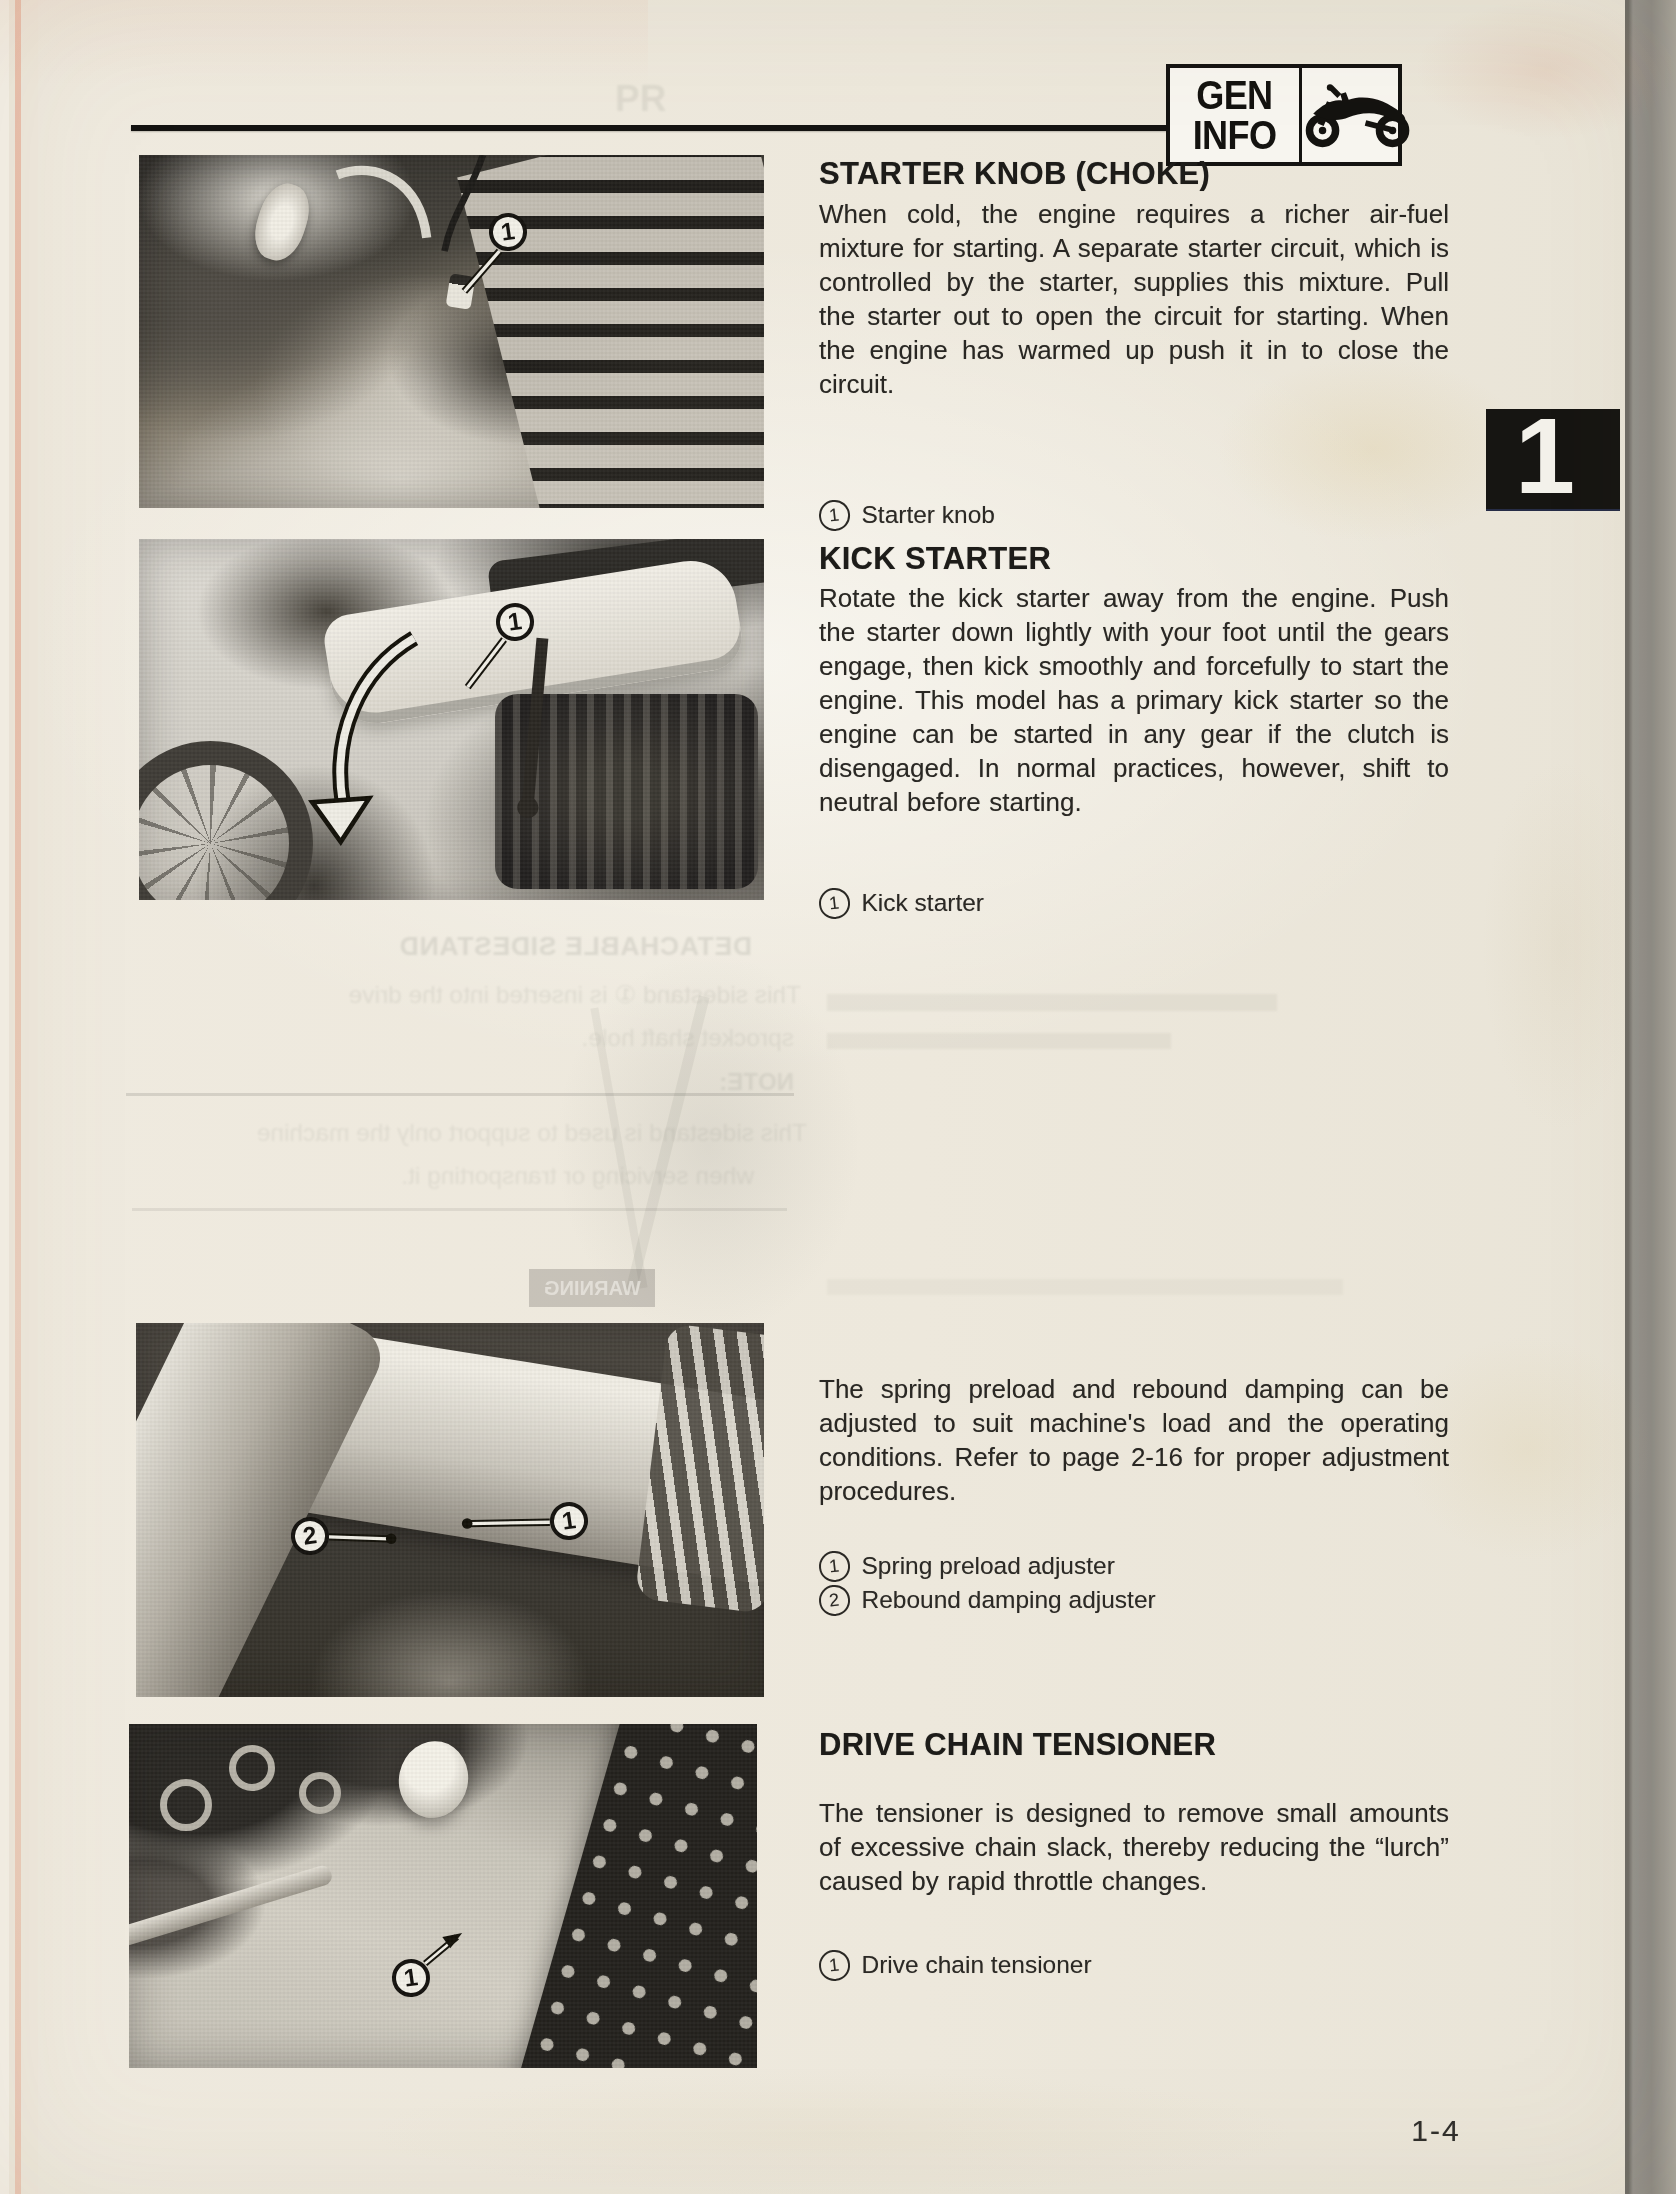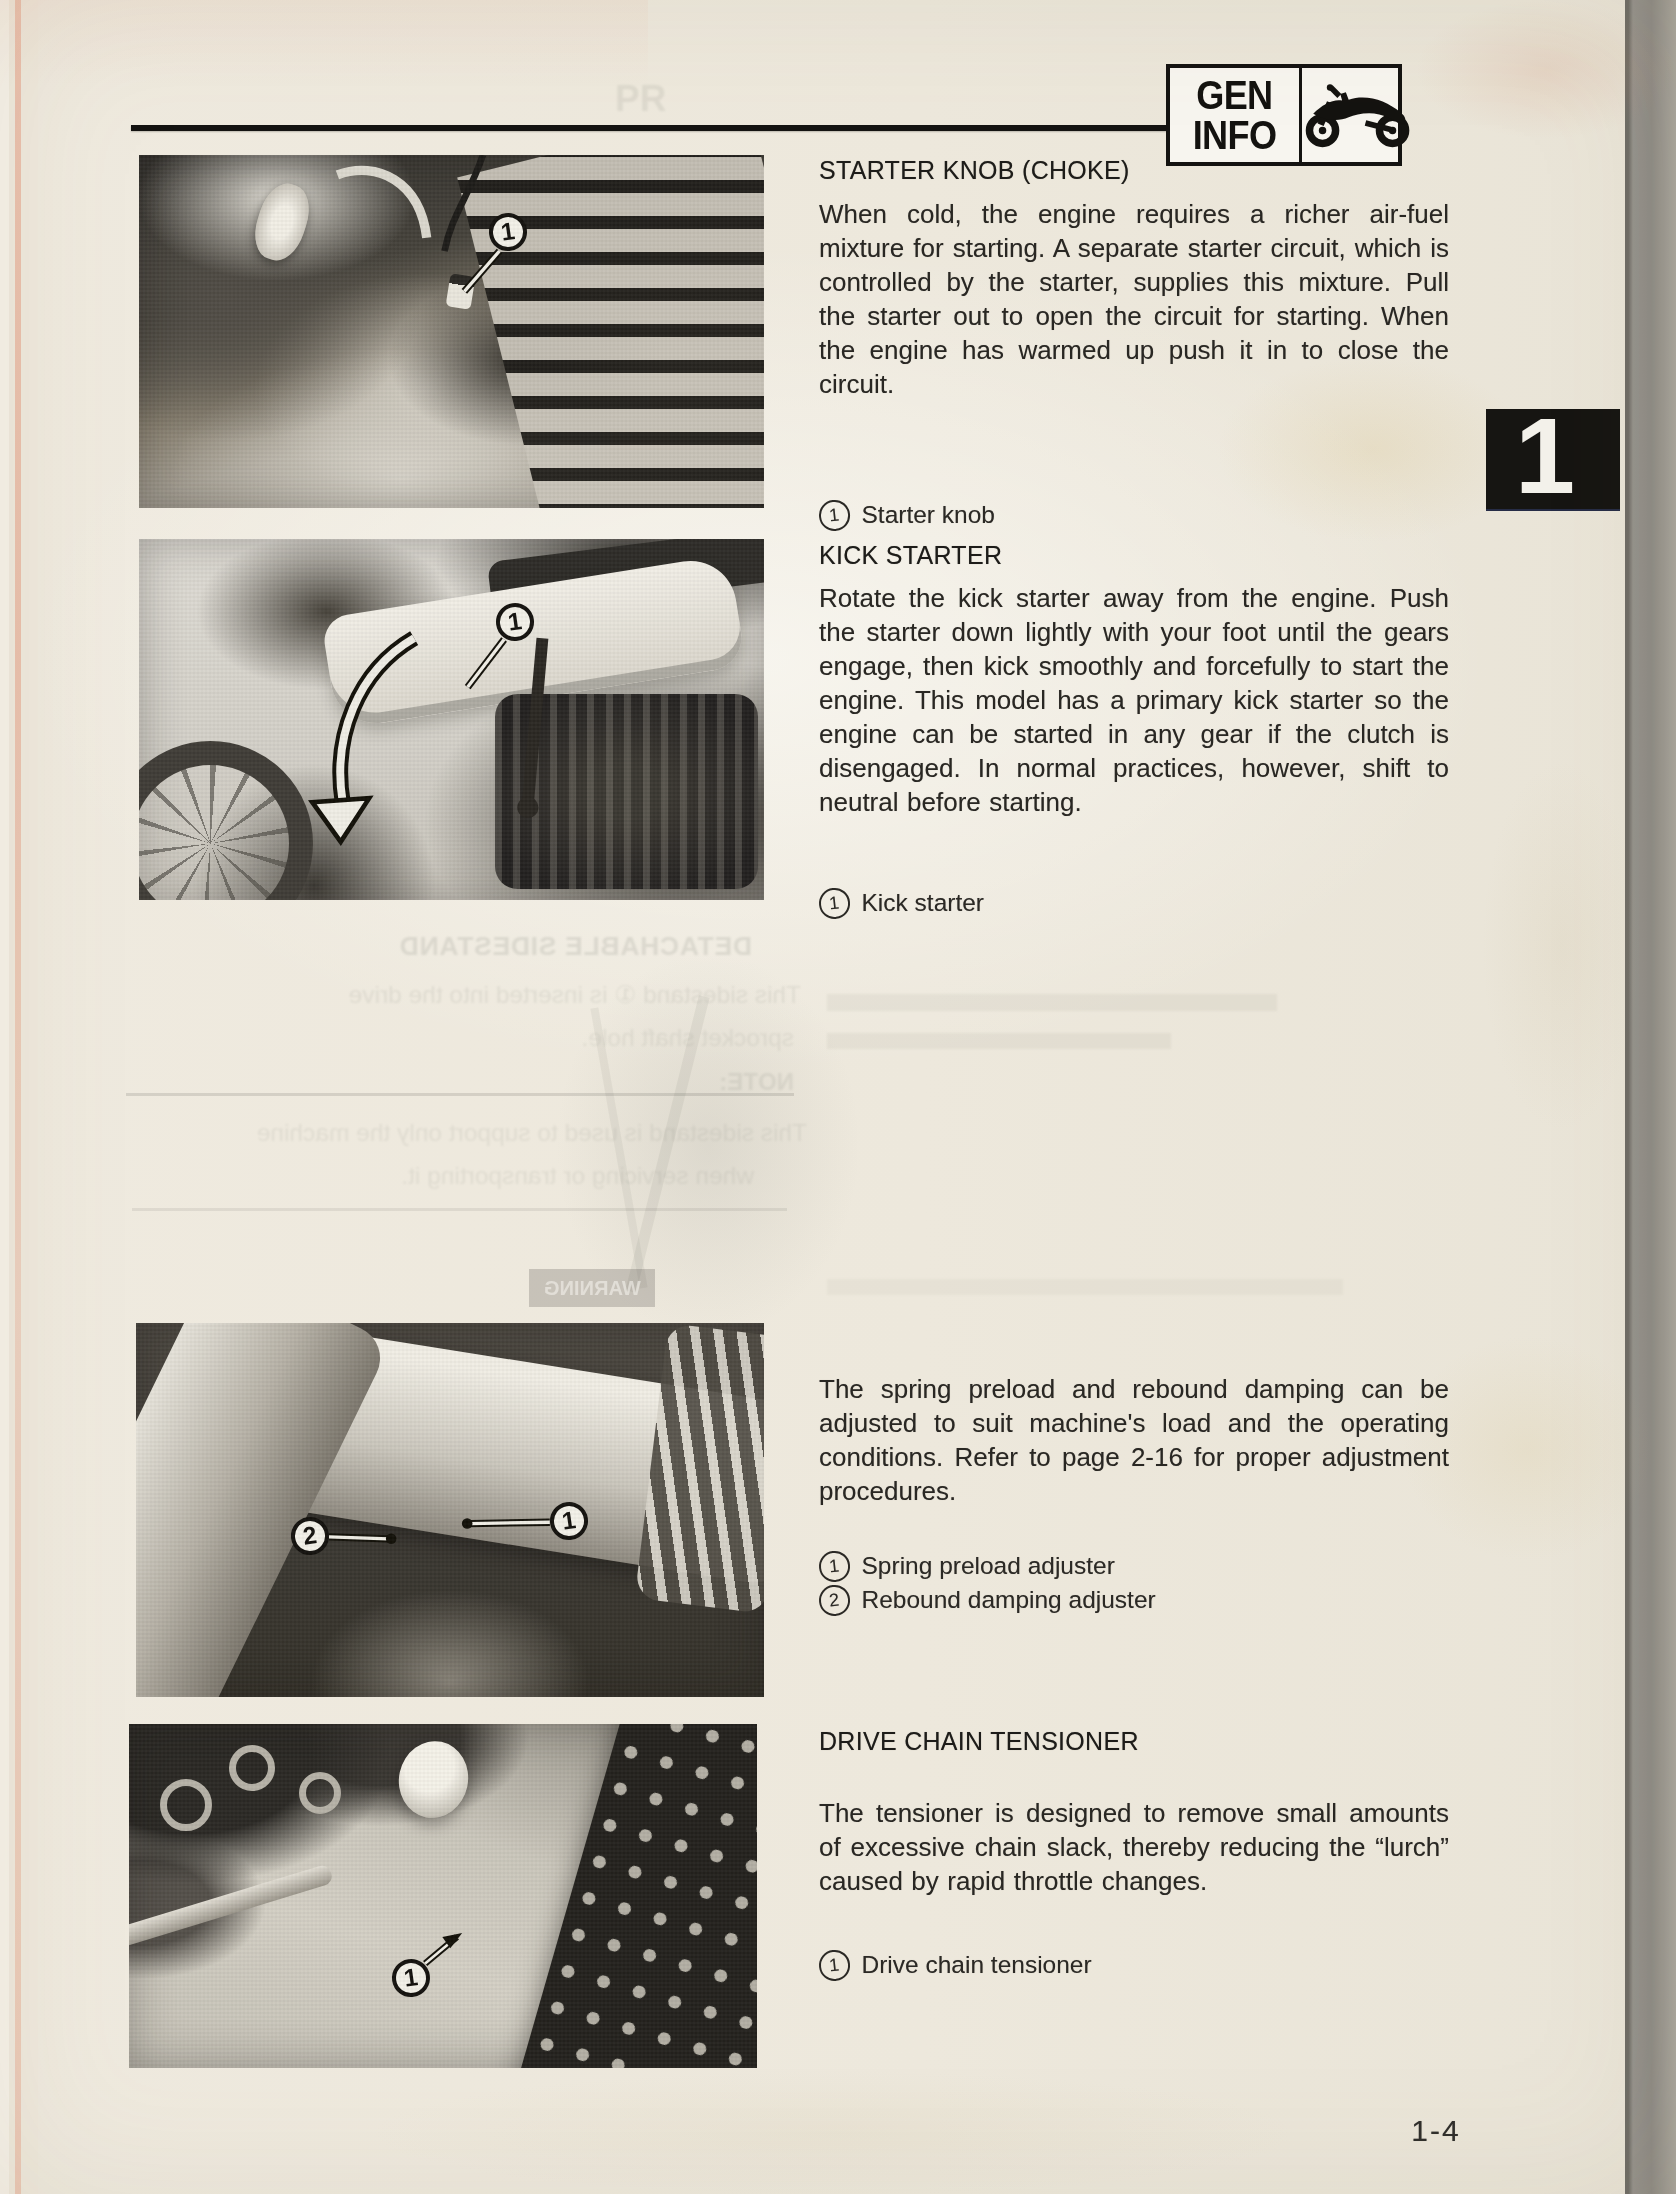--- a/index.html
+++ b/index.html
@@ -39,21 +39,21 @@
   .badge-cell{flex:1;display:flex;align-items:center;justify-content:center;box-sizing:border-box;}
   .badge-cell.txt{border-right:3.3px solid #141311;flex:0 0 132px;flex-direction:column;}
   .badge-line{font-weight:bold;font-size:41px;line-height:40px;letter-spacing:-0.7px;color:#141310;
         transform:scaleX(.88);}
   .chapter-tab{left:1486px;top:409px;width:134px;height:102px;background:#161512;
         border-bottom:2.6px solid rgba(70,90,170,.35);box-sizing:border-box;}
   .chapter-tab span{display:block;padding-left:29px;font-weight:bold;font-size:108px;line-height:94px;color:#f3f1ea;}
 
   
   .col{left:819px;width:630px;}
-  .sec-h{font-weight:normal;font-size:25px;letter-spacing:0.3px;color:#1d1c19;white-space:nowrap;
+  .sec-h{font-weight:bold;font-size:31px;letter-spacing:0.3px;color:#1d1c19;white-space:nowrap;
         text-shadow:0 0 0.7px rgba(29,28,25,.45);}
   .sec-p{font-size:26px;line-height:34px;text-align:justify;color:#29272: ;color:#292723;
         text-shadow:0 0 0.7px rgba(41,39,35,.30);word-spacing:1.3px;}
   .cap{display:flex;align-items:center;gap:12px;font-size:24.5px;color:#2b2925;white-space:nowrap;
         text-shadow:0 0 0.7px rgba(43,41,37,.30);}
   .cnum{flex:0 0 auto;width:26.5px;height:26.5px;border:2px solid #2b2925;border-radius:50%;
         display:flex;align-items:center;justify-content:center;font-size:18px;line-height:1;
         color:#2b2925;background:transparent;transform:rotate(-6deg);}
 
   

